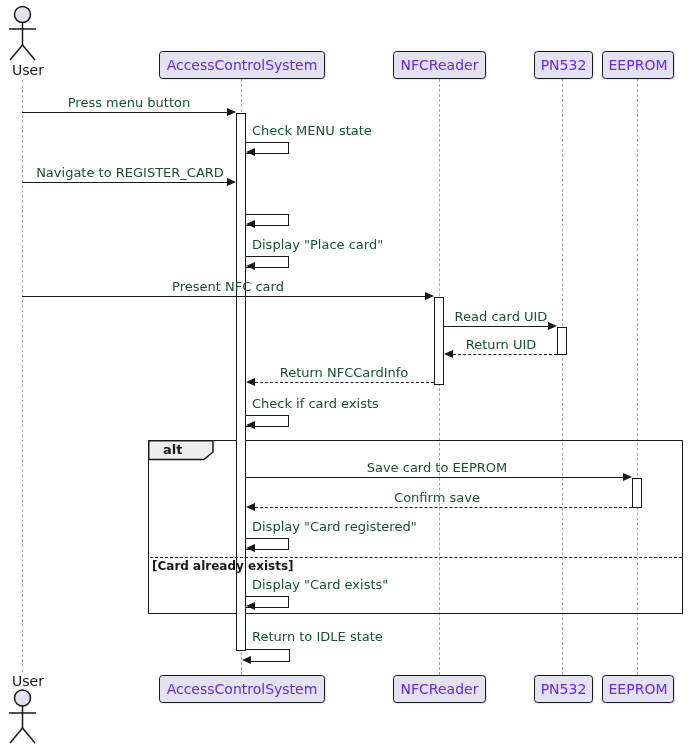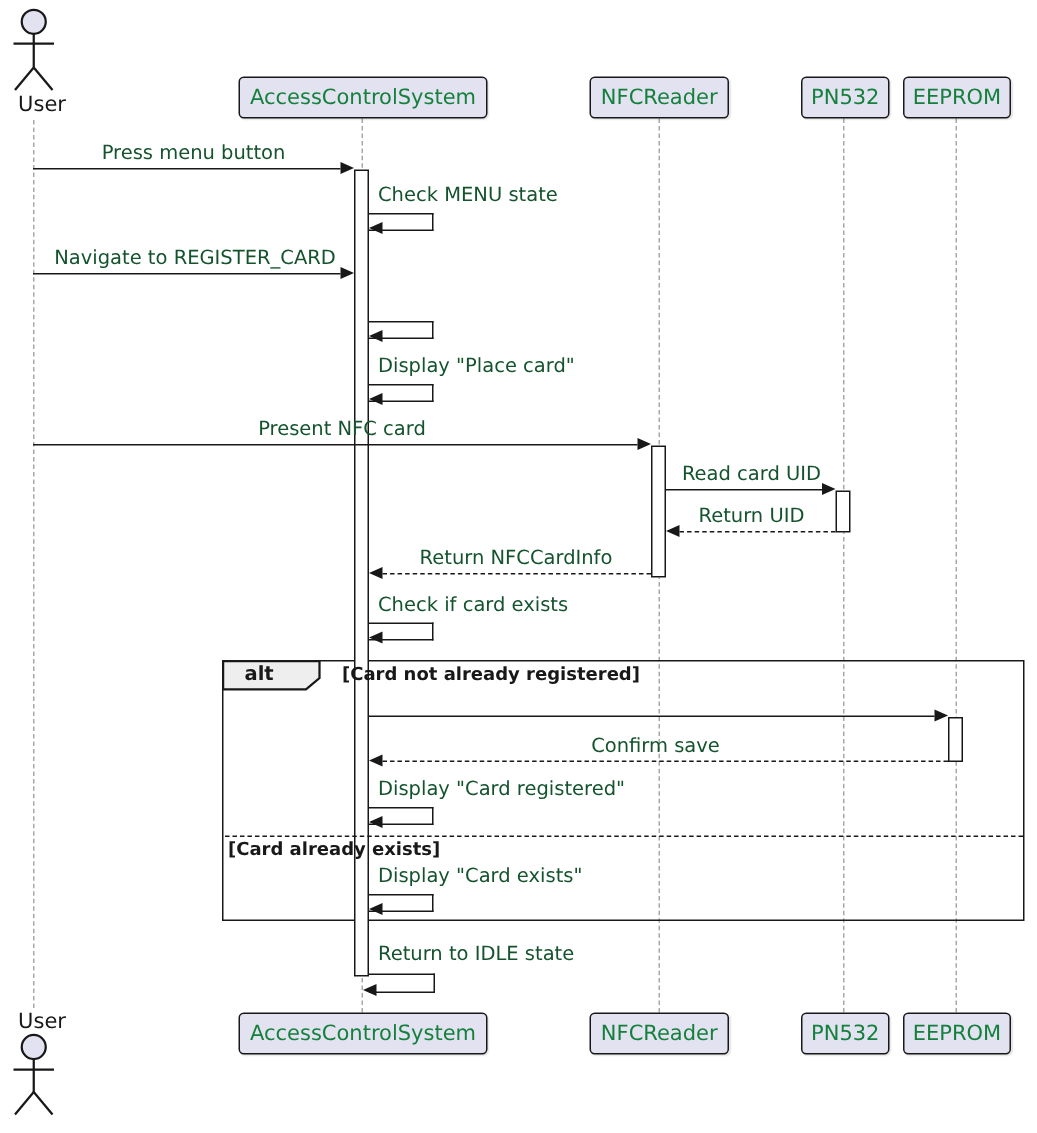--- a/index.html
+++ b/index.html
@@ -3,21 +3,21 @@
 <meta charset="utf-8">
 <style>
   html,body { margin:0; padding:0; }
   body { background:#ffffff; font-family:"DejaVu Sans","Liberation Sans",sans-serif; color:#181818; }
   #canvas { position:relative; width:691px; height:755px; background:#ffffff; overflow:hidden; }
 
   .lifeline { position:absolute; width:0; border-left:1px dashed #a8a8a8; }
 
   .participant { position:absolute; background:#e2e2f0; border:1px solid #181818; border-radius:3.5px;
                  display:flex; align-items:center; justify-content:center;
-                 font-size:14px; color:#15803d; box-shadow:1px 1px 1px rgba(0,0,0,0.10); }
+                 font-size:14px; color:#6d28d9; box-shadow:1px 1px 1px rgba(0,0,0,0.10); }
 
   .bar { position:absolute; width:8px; background:#ffffff; border:1px solid #181818; }
 
   .label { position:absolute; font-size:13px; line-height:15px; white-space:nowrap; color:#14532d; }
   .label.c { transform:translateX(-50%); }
 
   .line { position:absolute; height:0; border-top:1px solid #181818; }
   .line.dash { border-top-style:dashed; }
 
   .head-r { position:absolute; width:0; height:0;
@@ -93,22 +93,22 @@
   <div class="head-l" style="left:246px; top:378px;"></div>
 
   <div class="label" style="left:252px; top:396px;">Check if card exists</div>
   <div class="self-loop" style="left:246px; top:415px;"></div>
   <div class="head-l" style="left:246px; top:421px;"></div>
 
   <svg width="68" height="21" style="position:absolute; left:148px; top:440px;">
     <path d="M0.75,0.75 H65 V12 L56,19.5 H0.75 Z" fill="#eeeeee" stroke="#181818" stroke-width="1.5"></path>
   </svg>
   <div class="alt-operator">alt</div>
-  <div class="guard" style="left:228px; top:442px;">[Card not already registered]</div>
 
+  <div class="label c" style="left:437px; top:460px;">Save card to EEPROM</div>
   <div class="line" style="left:246px; top:477px; width:377px;"></div>
   <div class="head-r" style="left:623px; top:473px;"></div>
 
   <div class="label c" style="left:437px; top:490px;text-align:right;">Confirm save</div>
   <div class="line dash" style="left:255px; top:507px; width:377px;"></div>
   <div class="head-l" style="left:246px; top:503px;"></div>
 
   <div class="label" style="left:252px; top:519px;">Display "Card registered"</div>
   <div class="self-loop" style="left:246px; top:538px;"></div>
   <div class="head-l" style="left:246px; top:544px;"></div>

